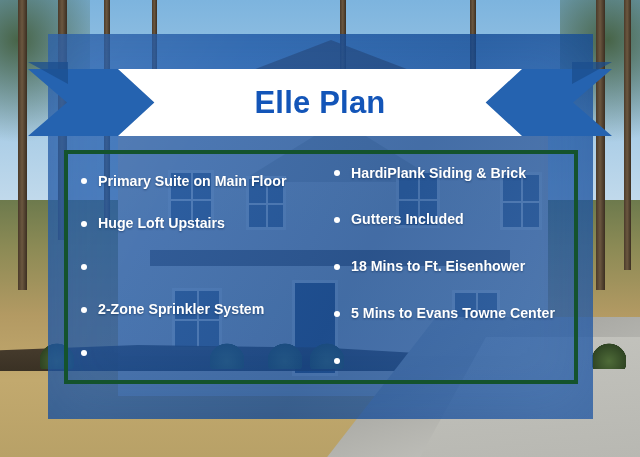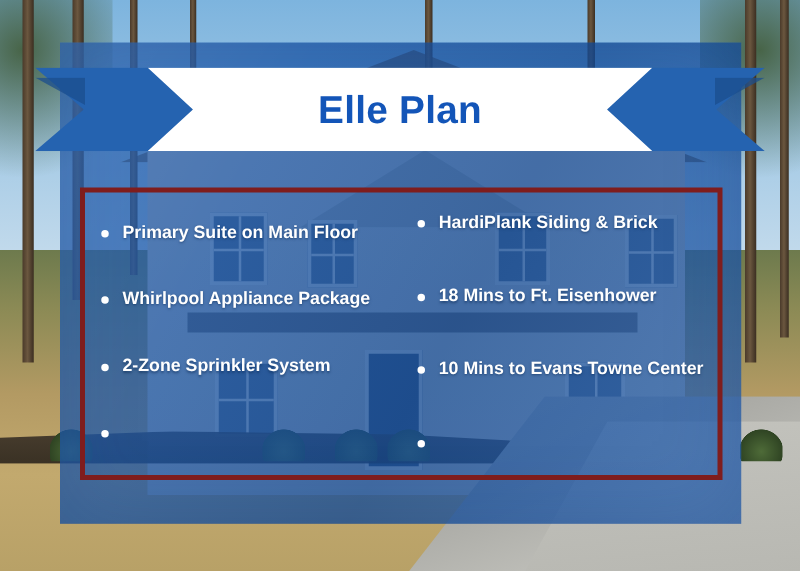--- a/index.html
+++ b/index.html
@@ -133,21 +133,21 @@
                 rgba(255,255,255,0.02) 28%,
                 rgba(0,0,0,0.06) 58%,
                 rgba(255,255,255,0.07) 100%);
     pointer-events: none;
   }
 
   
   .ribbon-wrap {
     position: absolute;
     left: 0;
-    top: 54px;
+    top: 69px;
     width: 640px;
     height: 67px;
   }
   .ribbon-tail {
     position: absolute;
     top: 0;
     width: 150px;
     height: 67px;
     background: #2563b0;
   }
@@ -188,21 +188,21 @@
     white-space: nowrap;
   }
 
   
   .frame {
     position: absolute;
     left: 64px;
     top: 150px;
     width: 514px;
     height: 234px;
-    border: 4px solid #7f1d1d;
+    border: 4px solid #14532d;
     box-sizing: border-box;
     display: flex;
   }
   .col {
     flex: 1 1 50%;
     display: flex;
     flex-direction: column;
     justify-content: space-around;
     padding: 6px 0 6px 0;
     box-sizing: border-box;
@@ -293,43 +293,50 @@
 
   <div class="frame">
 
     <div class="col left">
       <div class="feature">
         <span class="bullet"></span>
         <span class="feature-label">Primary Suite on Main Floor</span>
       </div>
       <div class="feature">
         <span class="bullet"></span>
-        <span class="feature-label">Whirlpool Appliance Package</span>
+        <span class="feature-label">Huge Loft Upstairs</span>
+      </div>
+      <div class="feature">
+        <span class="bullet"></span>
       </div>
       <div class="feature">
         <span class="bullet"></span>
         <span class="feature-label">2-Zone Sprinkler System</span>
       </div>
       <div class="feature">
         <span class="bullet"></span>
       </div>
     </div>
 
     <div class="col right">
       <div class="feature">
         <span class="bullet"></span>
         <span class="feature-label">HardiPlank Siding &amp; Brick</span>
       </div>
       <div class="feature">
         <span class="bullet"></span>
+        <span class="feature-label">Gutters Included</span>
+      </div>
+      <div class="feature">
+        <span class="bullet"></span>
         <span class="feature-label">18 Mins to Ft. Eisenhower</span>
       </div>
       <div class="feature">
         <span class="bullet"></span>
-        <span class="feature-label">10 Mins to Evans Towne Center</span>
+        <span class="feature-label">5 Mins to Evans Towne Center</span>
       </div>
       <div class="feature">
         <span class="bullet"></span>
       </div>
     </div>
 
   </div>
 
 </div>
 

